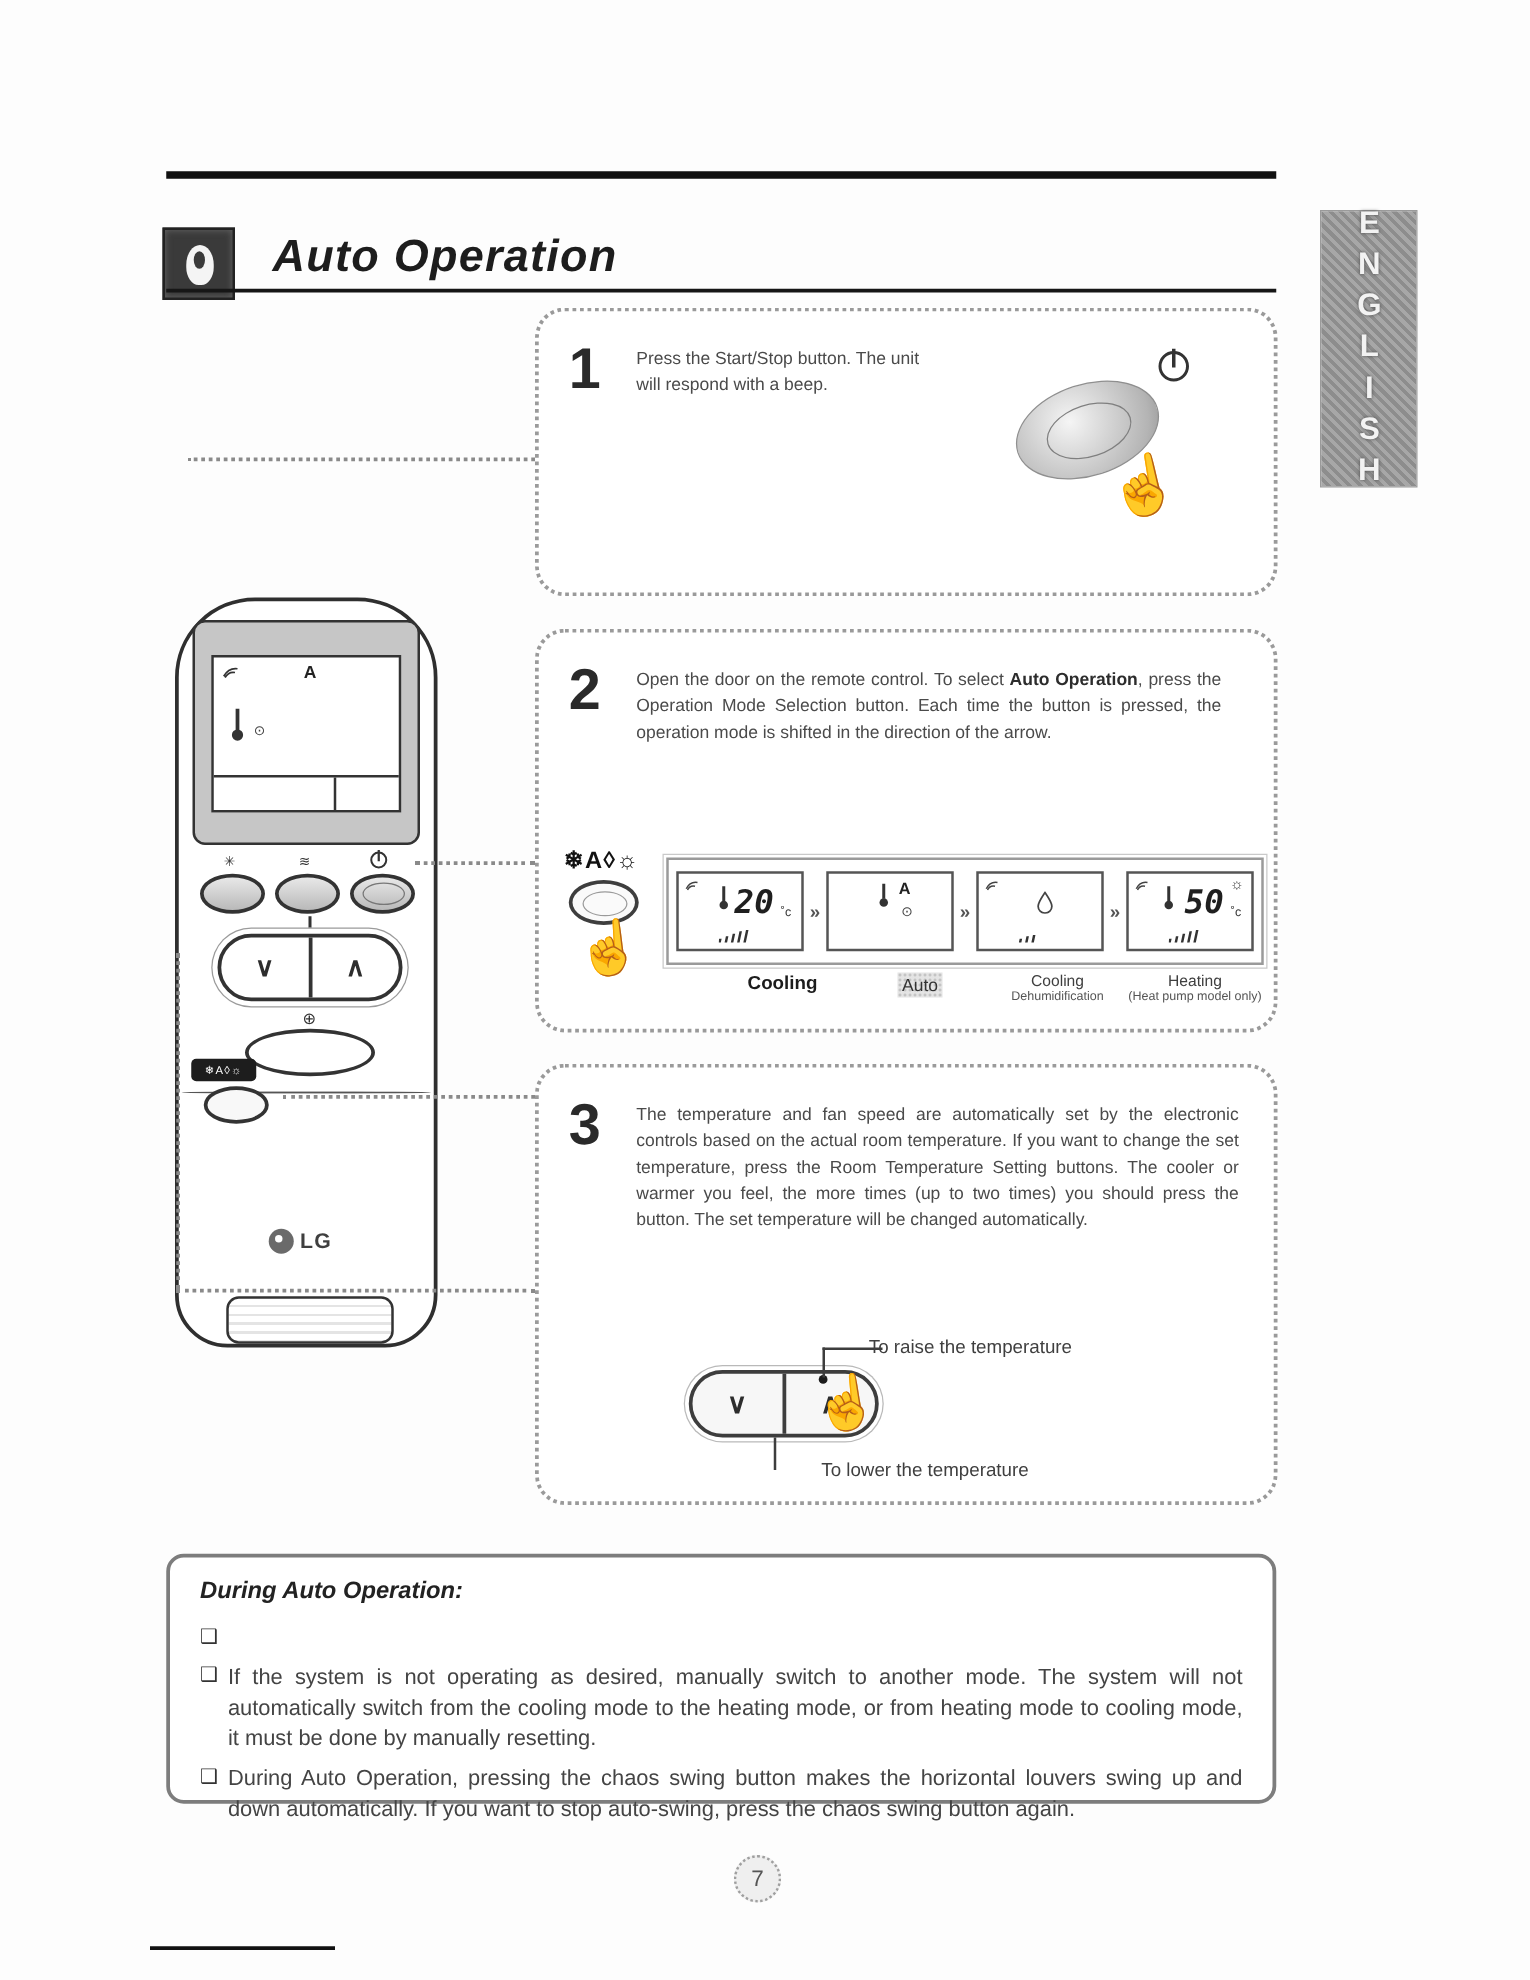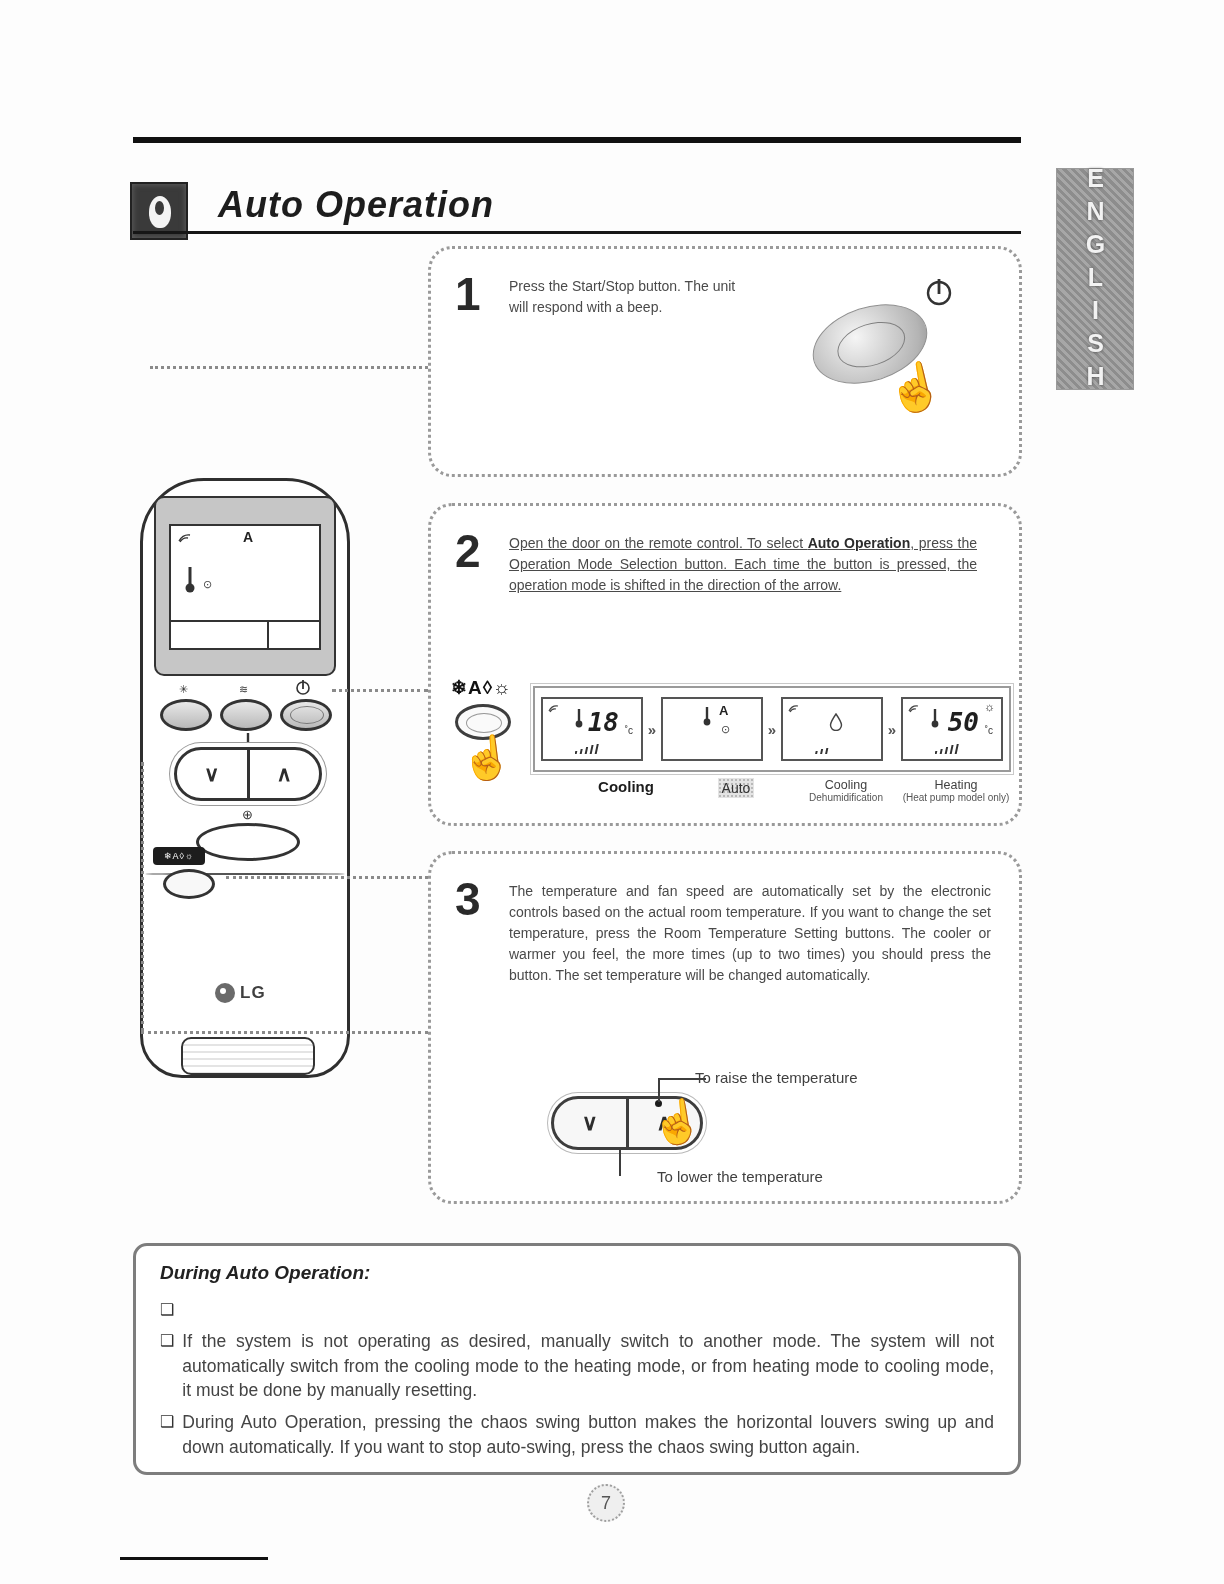--- a/index.html
+++ b/index.html
@@ -29,21 +29,21 @@
   
   .step-box { position:absolute; left:428px; width:594px; border:3px dotted #9a9a9a;
               border-radius:24px; background:#fff; }
   .box1 { top:246px; height:231px; }
   .box2 { top:503px; height:323px; }
   .box3 { top:851px; height:353px; }
   .step-num { position:absolute; left:24px; top:18px; font-size:46px; font-weight:800; color:#2a2a2a; }
   .step-text { position:absolute; left:78px; top:27px; font-size:14px; line-height:1.5;
                color:#4a4a4a; text-align:justify; }
   .t1 { width:240px; text-align:left; }
-  .t2 { width:468px;text-decoration:underline; }
+  .t2 { width:468px; }
   .t3 { width:482px; }
 
   
   .pwr-illus { position:absolute; right:48px; top:28px; width:170px; height:170px; }
   .pwr-sym { position:absolute; right:18px; top:0; }
   .big-btn { position:absolute; left:10px; top:30px; width:118px; height:74px; border-radius:50%;
              transform:rotate(-18deg); border:1px solid #8f8f8f;
              background:radial-gradient(circle at 40% 35%, #f5f5f5, #b4b4b4 75%, #8f8f8f); }
   .big-btn:after { content:""; position:absolute; left:24px; top:16px; width:68px; height:40px;
                    border:1.5px solid #7f7f7f; border-radius:50%; }
@@ -94,21 +94,21 @@
               background:#1c1c1c; }
   .h3 { left:108px; top:16px; font-size:42px; transform:rotate(-8deg); }
   .raise-line { position:absolute; left:115px; top:-4px; width:48px; border-top:2px solid #3d3d3d; }
   .raise-stub { position:absolute; left:115px; top:-4px; height:24px; border-left:2px solid #3d3d3d; }
   .lower-stub { position:absolute; left:76px; top:68px; height:26px; border-left:2px solid #3d3d3d; }
   .temp-lbl { position:absolute; font-size:15px; color:#3f3f3f; white-space:nowrap; }
   .raise-lbl { left:152px; top:-13px; }
   .lower-lbl { left:114px; top:86px; }
 
   
-  .notes { position:absolute; left:133px; top:1243px; width:888px; height:232px;
+  .notes { position:absolute; left:133px; top:1243px; width:888px; height:200px;
            border:3px solid #7d7d7d; border-radius:14px; background:#fff; padding:16px 24px; }
   .notes-title { font-style:italic; font-weight:bold; font-size:19px; color:#222; margin-bottom:14px; }
   .note-item { display:flex; gap:8px; font-size:17.5px; line-height:1.42; color:#444;
                margin-bottom:7px; }
   .note-item .blt { flex:0 0 auto; font-size:16px; color:#333; padding-top:1px; }
   .note-item .ntx { text-align:justify; }
 
   
   .page-circle { position:absolute; left:587px; top:1484px; width:38px; height:38px;
                  border:2px dotted #9f9f9f; border-radius:50%; background:#efefef;
@@ -276,21 +276,21 @@
 
       <div class="panel-frame">
         <div class="panel">
           <svg class="sig" width="16" height="10" viewBox="0 0 16 10">
             <path d="M2 8 Q5 2 11 3 M3 9 Q5 5 9 6" fill="none" stroke="#444" stroke-width="1.2"></path>
           </svg>
           <svg class="th" style="left:32px; top:8px;" width="8" height="22" viewBox="0 0 8 22">
             <line x1="4" y1="2" x2="4" y2="14" stroke="#333" stroke-width="2.4"></line>
             <circle cx="4" cy="17" r="3.4" fill="#333"></circle>
           </svg>
-          <span class="seg">18</span>
+          <span class="seg">20</span>
           <span class="unit">˚c</span>
           <svg class="bars" width="26" height="12" viewBox="0 0 26 12">
             <path d="M3 11 V8 M8 11 V6 M13 11 V4 M18 11 V2 M23 11 V1" stroke="#333" stroke-width="2" transform="skewX(-12)"></path>
           </svg>
         </div>
         <span class="seq-arrow">»</span>
 
         <div class="panel">
           <svg class="th" style="left:40px; top:6px;" width="8" height="22" viewBox="0 0 8 22">
             <line x1="4" y1="2" x2="4" y2="14" stroke="#333" stroke-width="2.4"></line>

